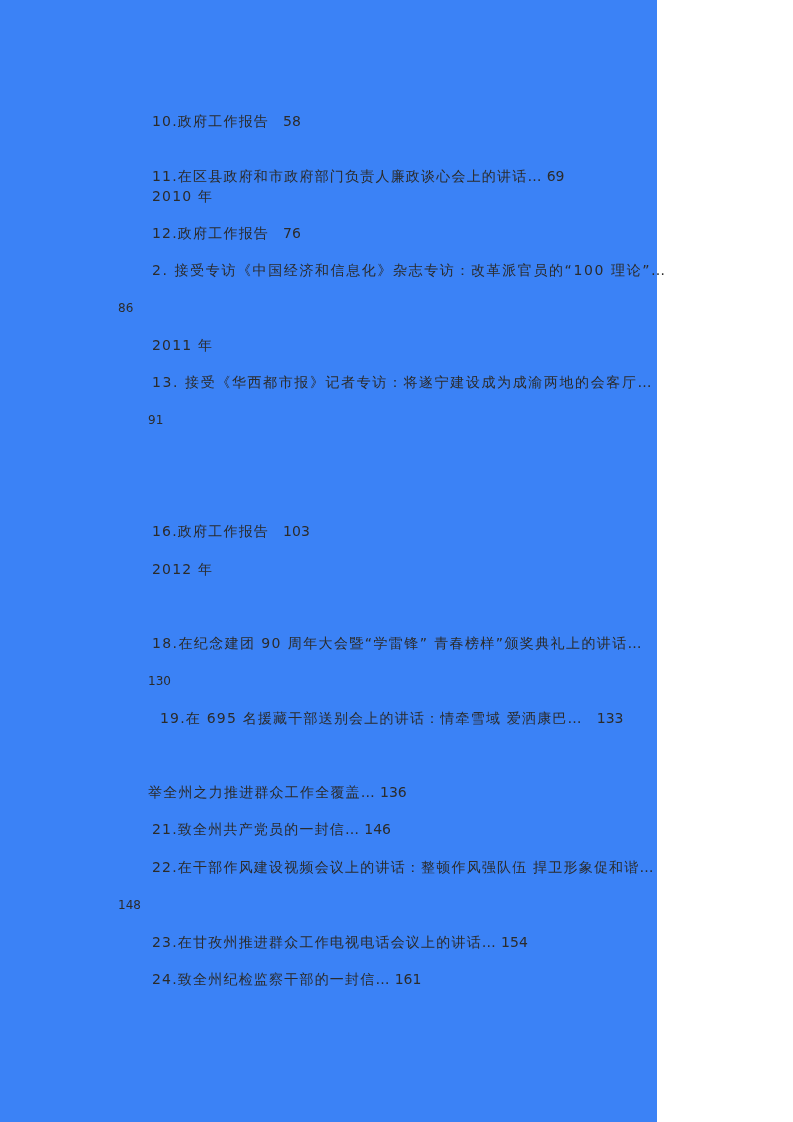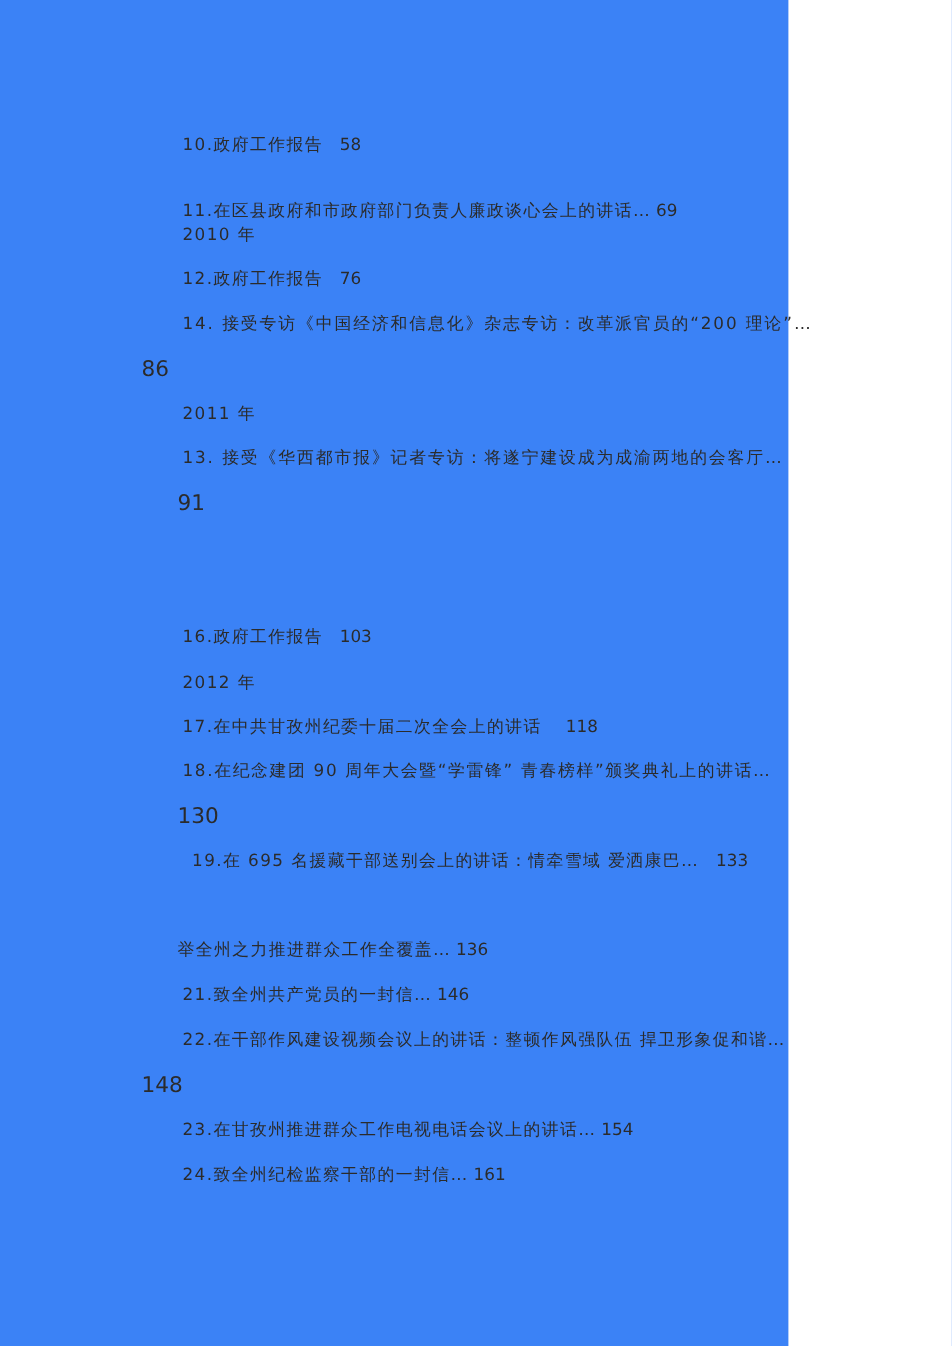--- a/index.html
+++ b/index.html
@@ -30,21 +30,21 @@
       letter-spacing: 1.2px;
       color: #2b2b2b;
     }
     .page-num {
       margin-left: 14px;
       letter-spacing: 0;
     }
     .page-num.tight { margin-left: 4px; }
     .wrap-num {
       position: absolute;
-      font-size: 18px;
+      font-size: 12px;
       line-height: 18px;
       color: #2b2b2b;
       letter-spacing: 0;
     }
   </style>
 </head>
 <body>
 
 <div class="page">
 
@@ -56,41 +56,38 @@
     <span>11.在区县政府和市政府部门负责人廉政谈心会上的讲话…</span><span class="page-num tight">69</span>
   </div>
 
   <div class="line" style="left:152px; top:187px;">2010 年</div>
 
   <div class="line" style="left:152px; top:224px;">
     <span>12.政府工作报告</span><span class="page-num">76</span>
   </div>
 
   <div class="line" style="left:152px; top:261px; letter-spacing:1.6px;">
-    <span>14. 接受专访《中国经济和信息化》杂志专访：改革派官员的“200 理论”…</span>
+    <span>2. 接受专访《中国经济和信息化》杂志专访：改革派官员的“100 理论”…</span>
   </div>
   <div class="wrap-num" style="left:118px; top:299px;">86</div>
 
   <div class="line" style="left:152px; top:336px;">2011 年</div>
 
   <div class="line" style="left:152px; top:373px; letter-spacing:1.6px;">
     <span>13. 接受《华西都市报》记者专访：将遂宁建设成为成渝两地的会客厅…</span>
   </div>
   <div class="wrap-num" style="left:148px; top:411px;">91</div>
 
 
   <div class="line" style="left:152px; top:522px;">
     <span>16.政府工作报告</span><span class="page-num">103</span>
   </div>
 
   <div class="line" style="left:152px; top:560px;">2012 年</div>
 
-  <div class="line" style="left:152px; top:597px;">
-    <span>17.在中共甘孜州纪委十届二次全会上的讲话</span><span class="page-num" style="margin-left:20px;">118</span>
-  </div>
 
   <div class="line" style="left:152px; top:634px; letter-spacing:1.4px;">
     <span>18.在纪念建团 90 周年大会暨“学雷锋” 青春榜样”颁奖典礼上的讲话…</span>
   </div>
   <div class="wrap-num" style="left:148px; top:672px;">130</div>
 
   <div class="line" style="left:160px; top:709px;">
     <span>19.在 695 名援藏干部送别会上的讲话：情牵雪域 爱洒康巴…</span><span class="page-num">133</span>
   </div>
 

